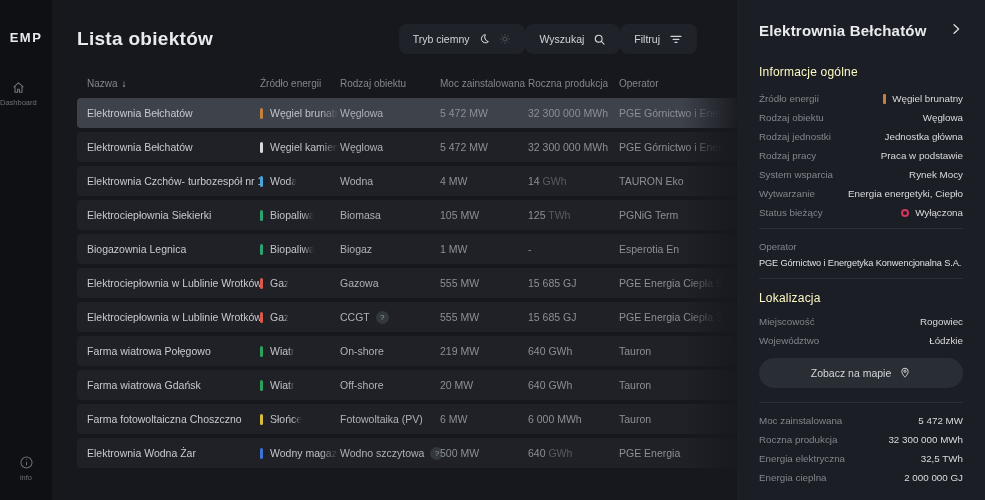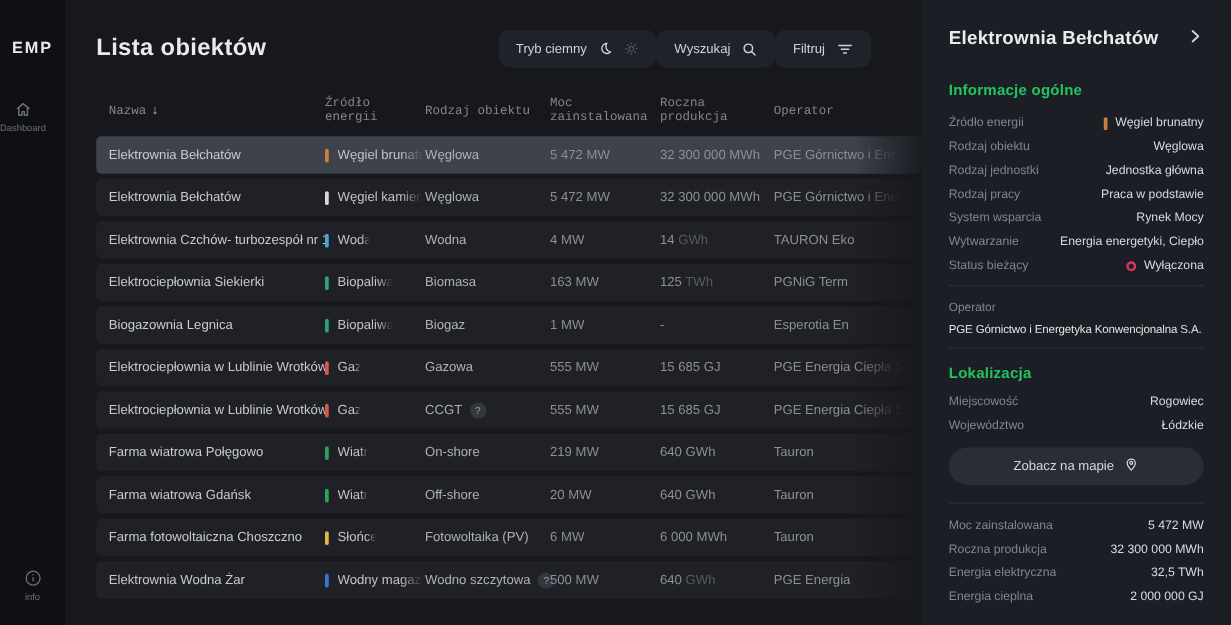--- a/index.html
+++ b/index.html
@@ -45,21 +45,21 @@
   .table::after {
     content:""; position:absolute; top:0; right:0; width:55px; height:100%;
     background:linear-gradient(90deg, rgba(22,24,29,0), rgba(22,24,29,.9));
     pointer-events:none;
   }
   .thead, .trow {
     display:grid;
     grid-template-columns:173px 80px 100px 88px 91px minmax(0,1fr);
     padding:0 10px; align-items:center;
   }
-  .thead { color:#83868c; font-size:10px; margin-bottom:9px;font-family:Liberation Mono, monospace; }
+  .thead { color:#83868c; font-size:10px; margin-bottom:9px; }
   .th { display:flex; align-items:center; gap:4px; cursor:pointer; }
   .sort-arrow { font-size:10px; color:#b9bcc1; }
   .trow {
     height:30px; margin-bottom:4px; background:#1f2127; border-radius:4px; cursor:pointer;
   }
   .trow.selected { background:#3e424b; }
   .c-name { color:#c7cacf; font-size:10.5px; white-space:nowrap; overflow:hidden; }
   .c-source { display:flex; align-items:center; gap:7px; font-size:10.5px; color:#c0c3c8; min-width:0; }
   .src-text { white-space:nowrap; overflow:hidden;
     -webkit-mask-image:linear-gradient(90deg,#000 72%,transparent 98%);
@@ -74,21 +74,21 @@
   .badge {
     width:13px; height:13px; border-radius:50%; background:#33373e; color:#9a9da3;
     font-size:8px; display:inline-flex; align-items:center; justify-content:center; cursor:pointer; flex-shrink:0;
   }
 
   
   .panel { width:248px; flex-shrink:0; background:#1b1e24; padding:0 22px; overflow:hidden; }
   .panel-title-row { margin-top:22px; display:flex; align-items:center; justify-content:space-between; }
   .panel-title { font-size:15px; font-weight:600; color:#eaebed; letter-spacing:.2px; }
   .chevron-btn { background:none; border:none; padding:0; color:#d6d8db; cursor:pointer; }
-  .section-heading { font-size:12px; font-weight:700; color:#22c55e; letter-spacing:.2px; }
+  .section-heading { font-size:12px; font-weight:400; color:#fef9c3; letter-spacing:.2px; }
   .mt-gen { margin-top:26px; margin-bottom:14px; }
   .kv { display:flex; justify-content:space-between; align-items:center; margin-bottom:8px; font-size:9.8px; line-height:11px; }
   .kv-label { color:#83868c; }
   .kv-right { display:flex; align-items:center; gap:6px; color:#d9dbdf; text-align:right; }
   .kv-bar { width:3px; height:10px; border-radius:1px; }
   .kv-status { width:8px; height:8px; border-radius:50%; border:2px solid #d5355a; }
   .divider { border:none; border-top:1px solid #2b2e34; margin:10px 0 12px 0; }
   .op-label { font-size:9.5px; color:#83868c; margin-bottom:6px; }
   .op-value { font-size:9.2px; color:#e0e2e5; white-space:nowrap; letter-spacing:-.1px; }
   .loc-heading { margin-bottom:11px; }
@@ -280,21 +280,21 @@
   <div class="trow">
     <div class="c-name">Elektrociepłownia Siekierki</div>
     <div class="c-source">
       <span class="src-bar" style="background: rgb(42, 164, 113);"></span>
       <span class="src-text">Biopaliwa</span>
     </div>
     <div class="c-type">
       <span class="type-text">Biomasa</span>
 
     </div>
-    <div class="c-power">163 MW</div>
+    <div class="c-power">105 MW</div>
     <div class="c-prod"><span>125 </span><span class="dim-unit">TWh</span></div>
     <div class="c-operator">PGNiG Term</div>
   </div>
 
   <div class="trow">
     <div class="c-name">Biogazownia Legnica</div>
     <div class="c-source">
       <span class="src-bar" style="background: rgb(42, 164, 113);"></span>
       <span class="src-text">Biopaliwa</span>
     </div>

